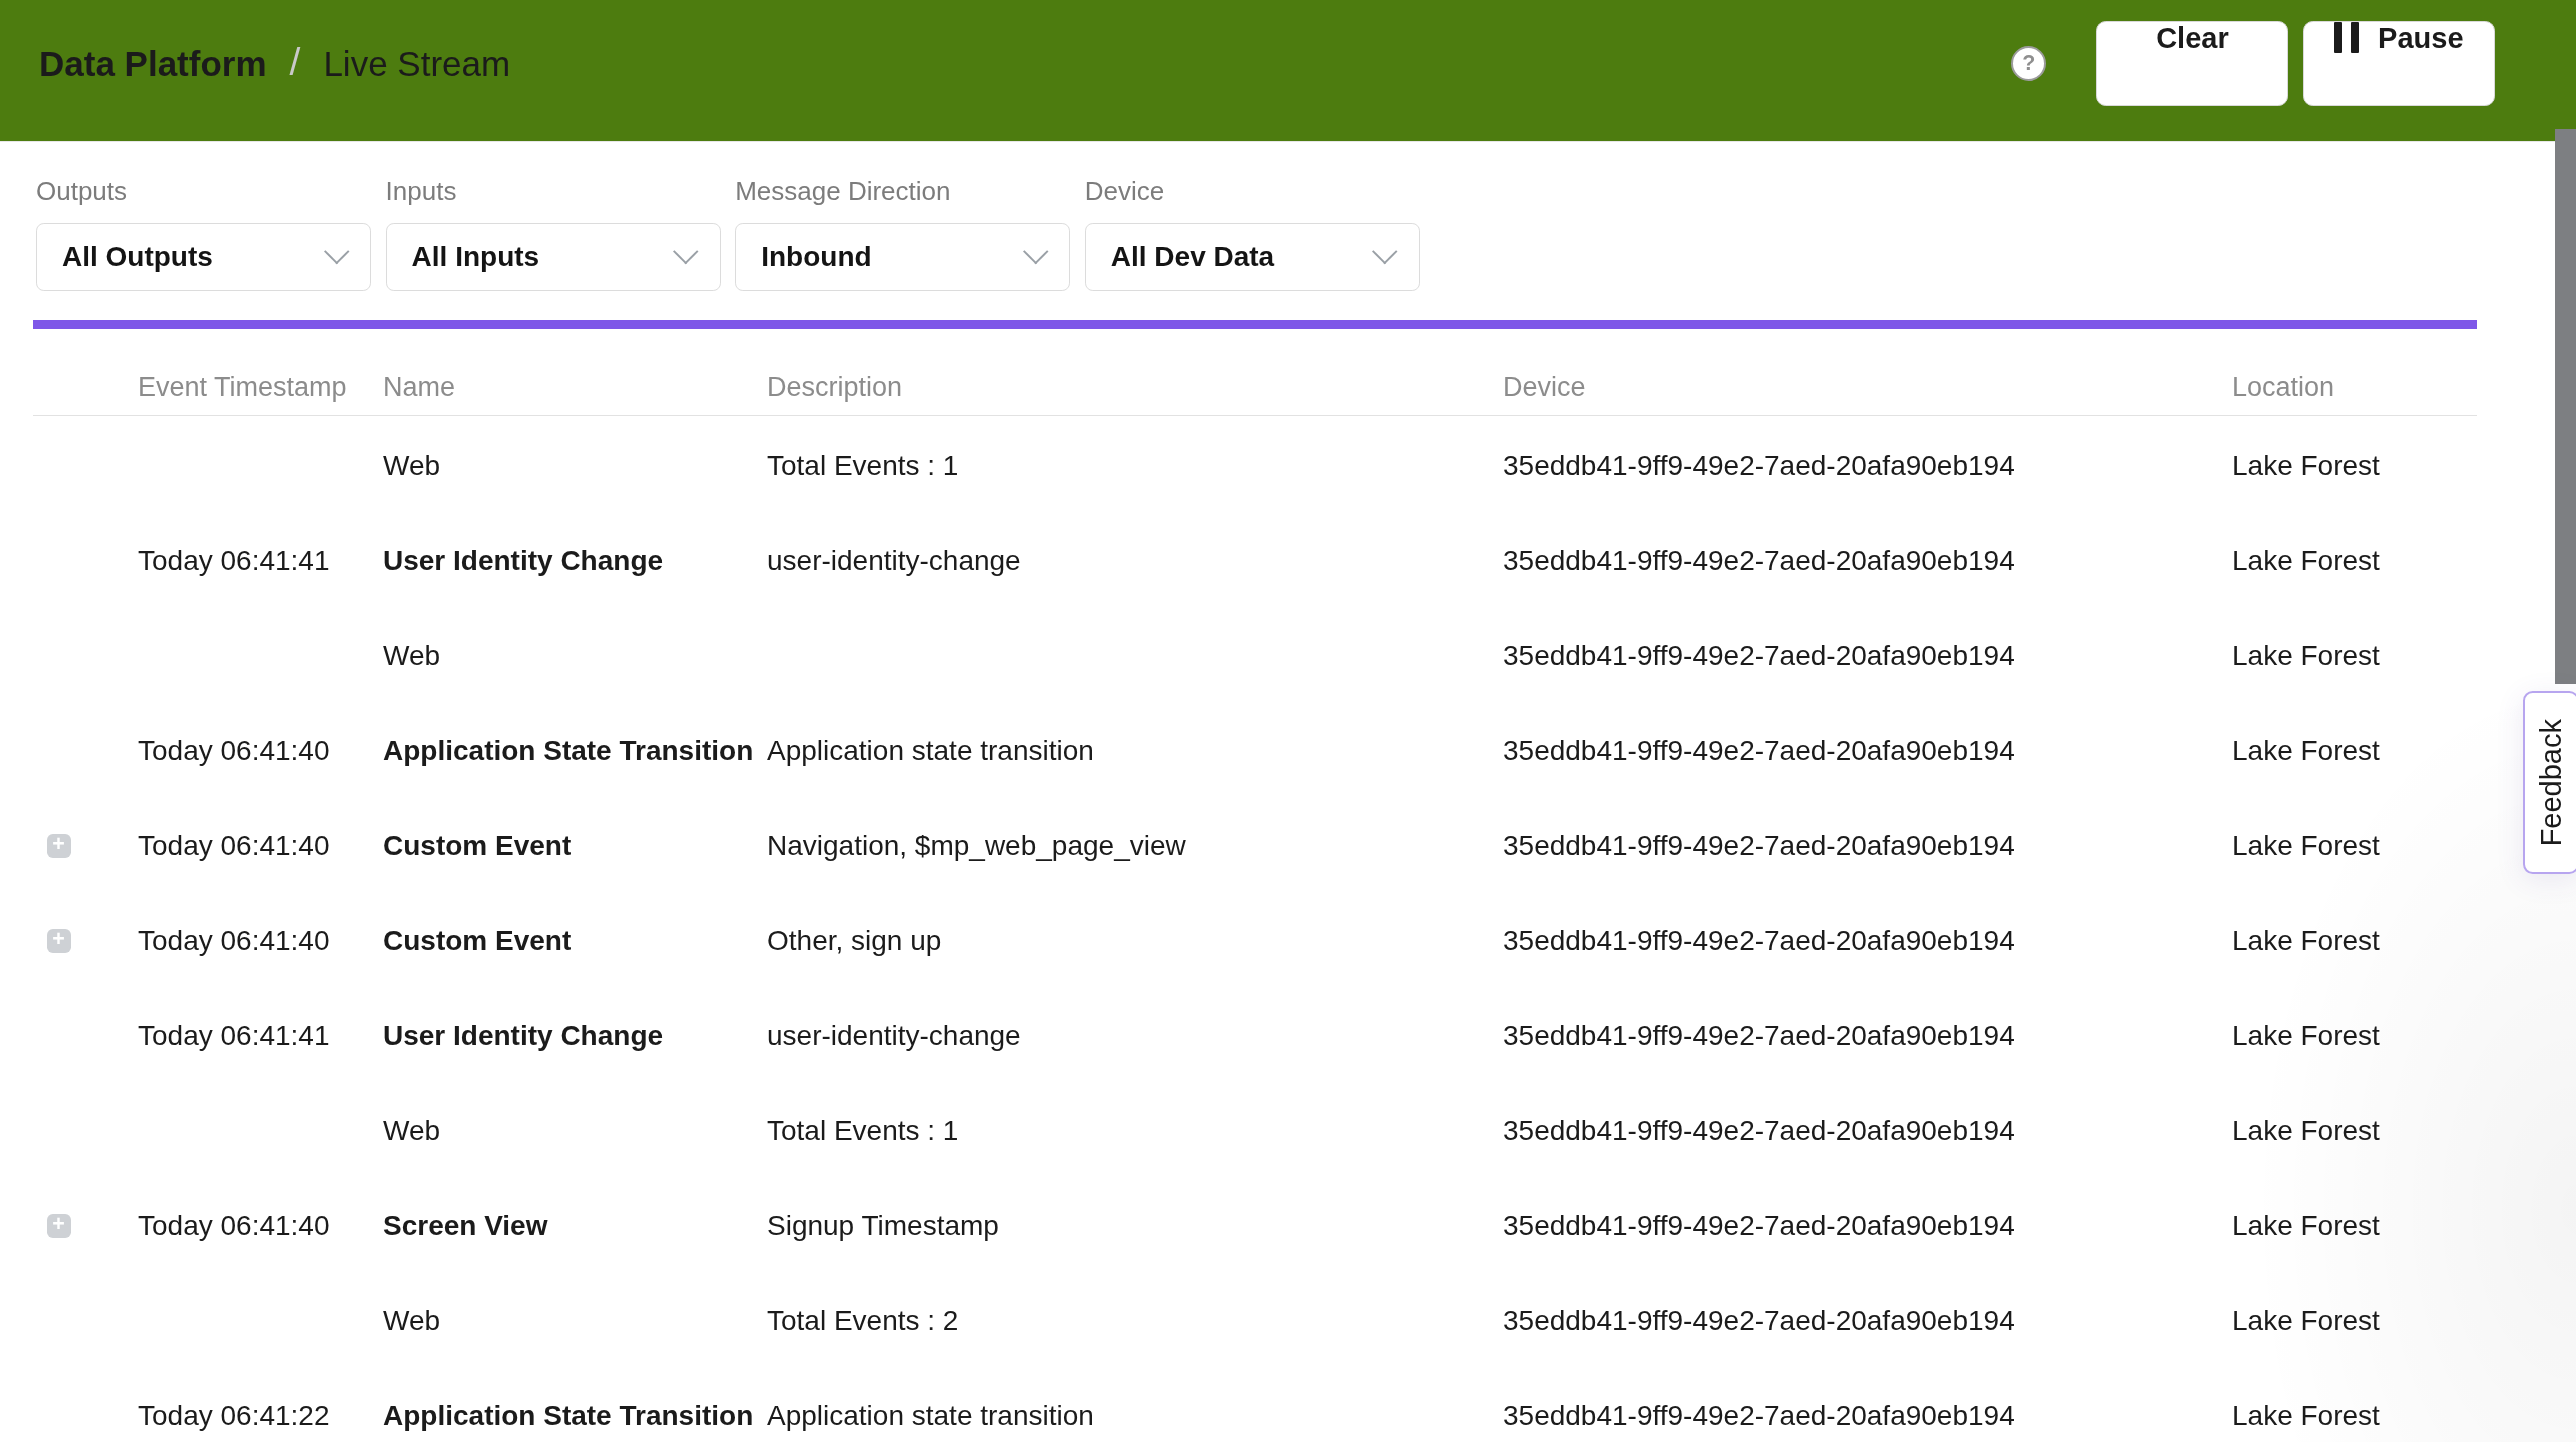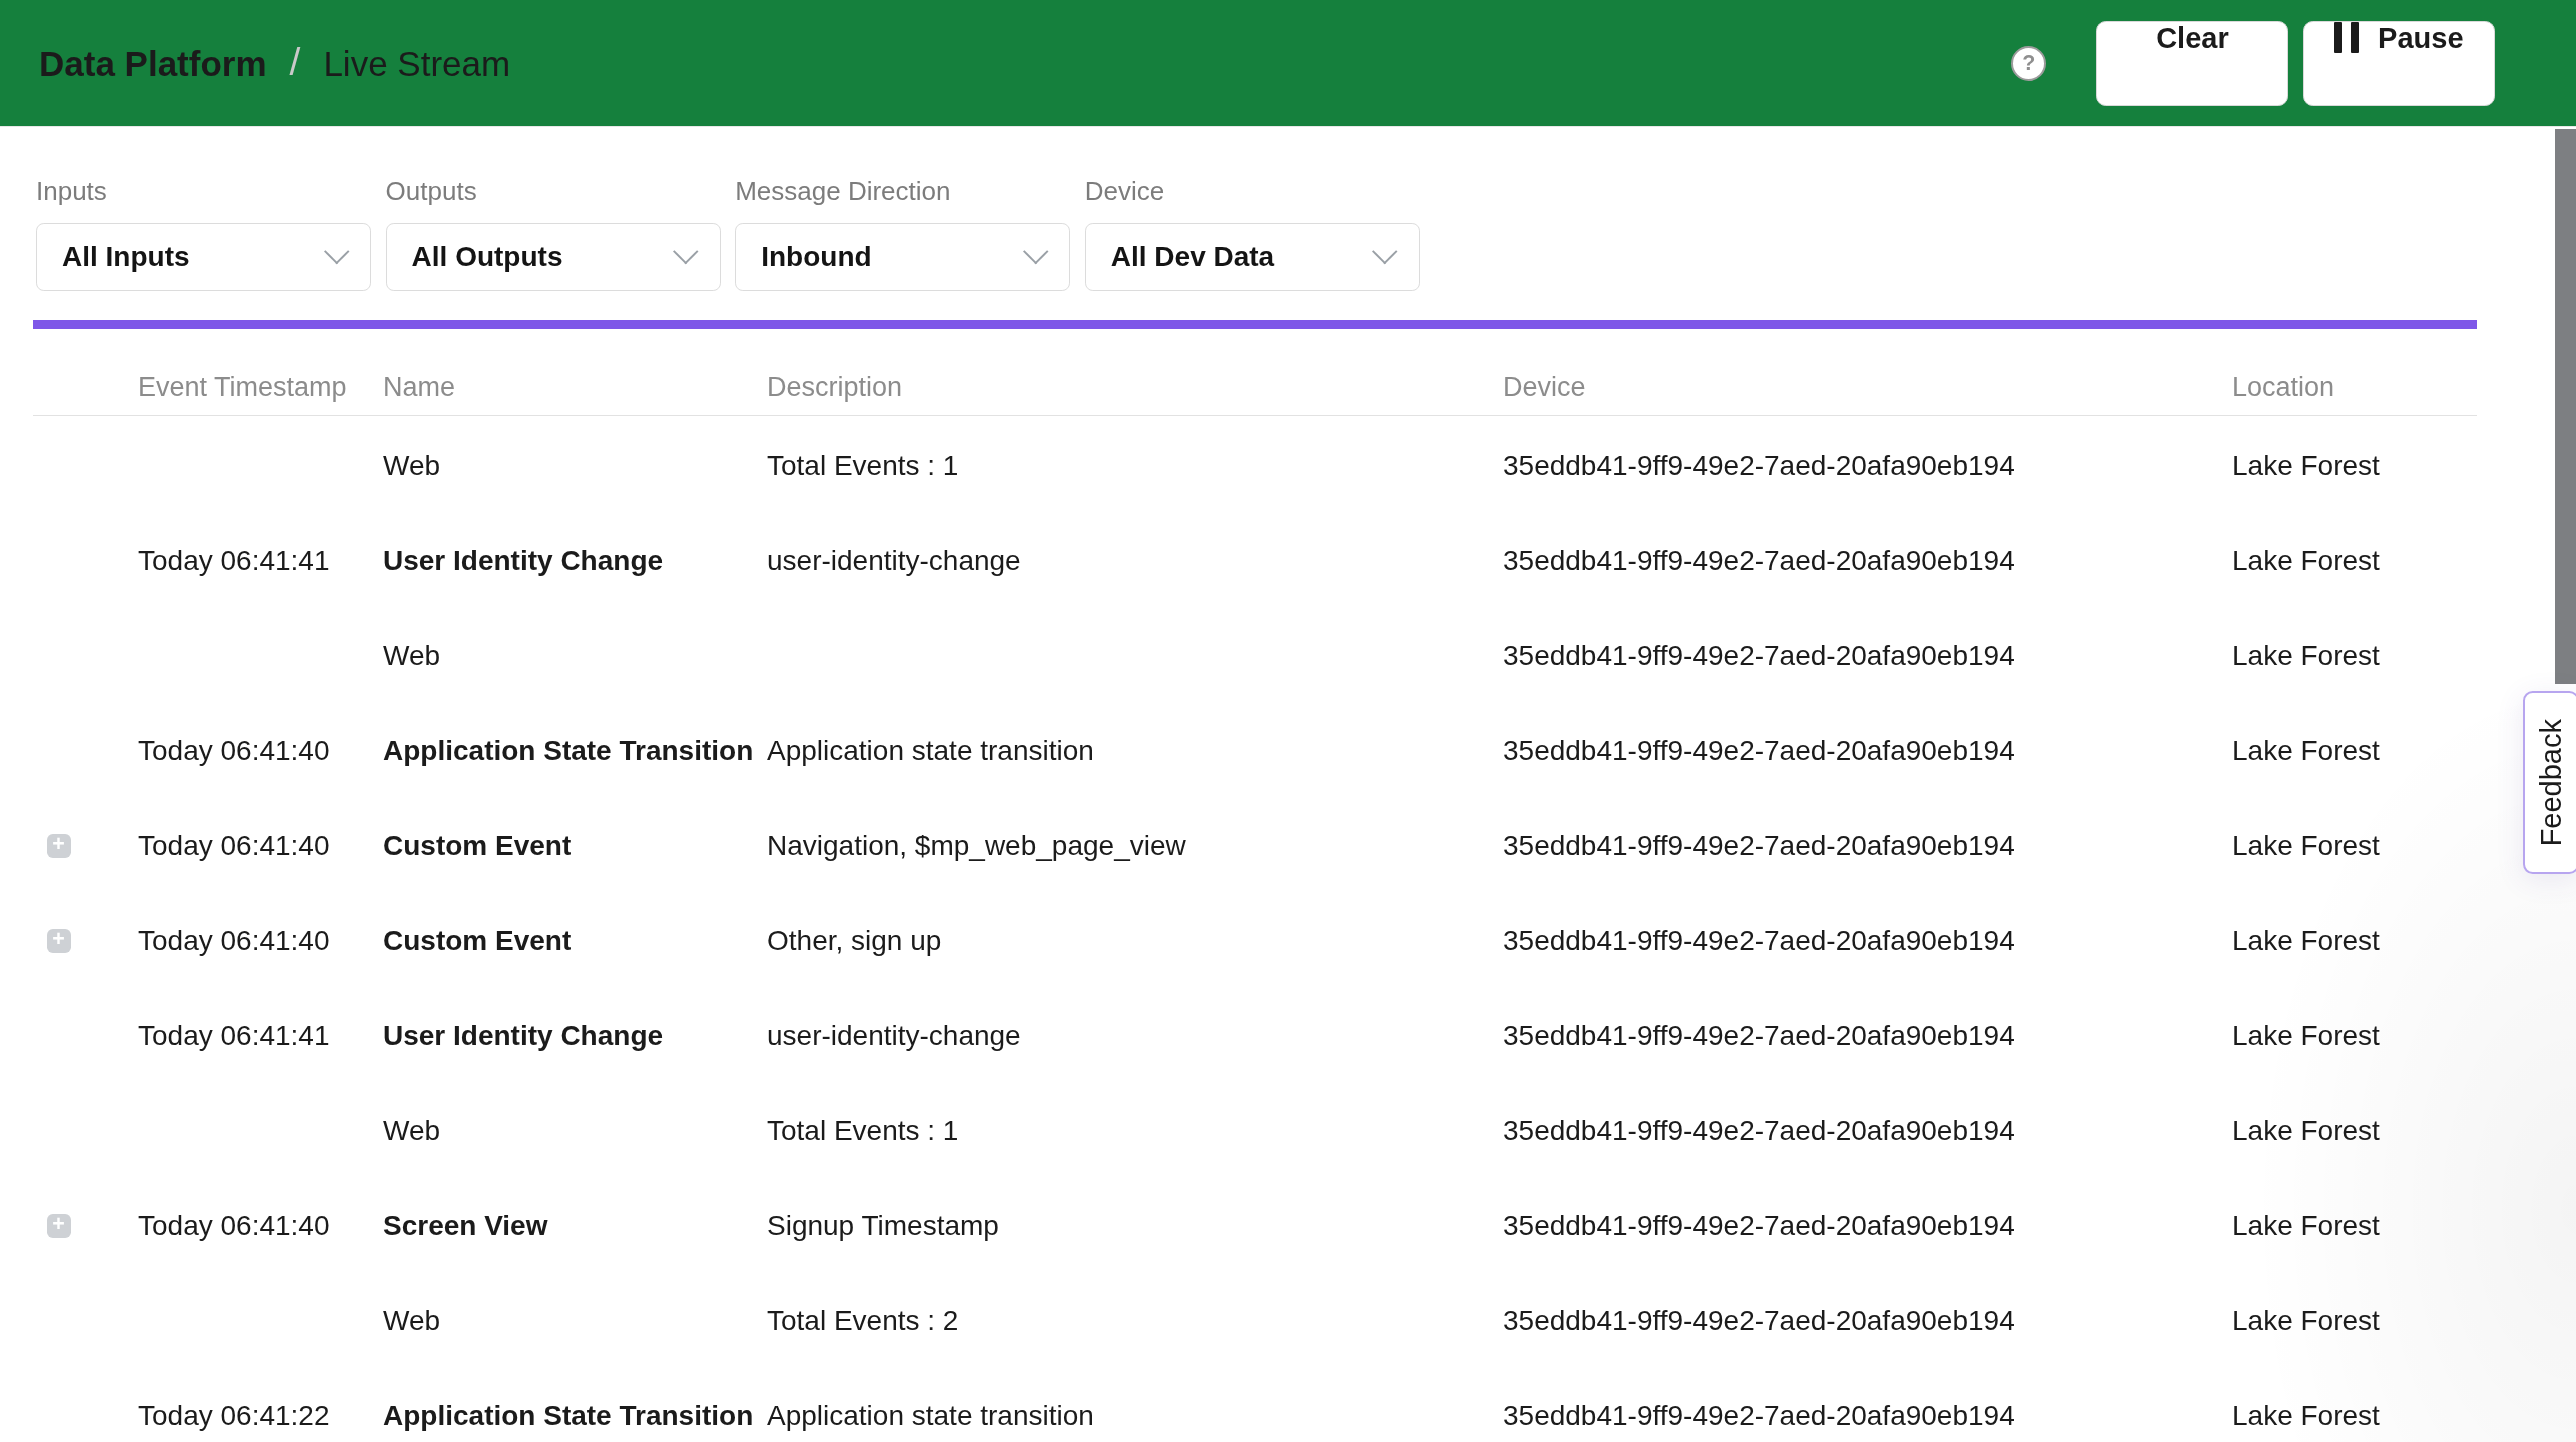--- a/index.html
+++ b/index.html
@@ -2,22 +2,22 @@
 <html><head>
 <meta charset="utf-8">
 <style>
   * { margin: 0; padding: 0; box-sizing: border-box; }
   html, body { width: 2576px; height: 1442px; overflow: hidden; background: #ffffff; }
   body { font-family: "Liberation Sans", "DejaVu Sans", sans-serif; color: #1b1b1b; }
   .app { position: relative; width: 2576px; height: 1442px; background: #fff; }
 
   
   .top-header {
-    position: absolute; top: 0; left: 0; width: 2576px; height: 127px;
-    border-bottom: 1.9px solid #e7e7e7; background: #15803d;
+    position: absolute; top: 0; left: 0; width: 2576px; height: 142px;
+    border-bottom: 1.9px solid #e7e7e7; background: #4d7c0f;
   }
   .breadcrumb {
     position: absolute; left: 39px; top: 0; height: 127px;
     display: flex; align-items: center; gap: 23px; font-size: 35px;
   }
   .crumb-main { font-weight: 600; color: #1b1b1b; }
   .crumb-sep { color: #c9c9c9; font-weight: 300; font-size: 39px; transform: translateY(-1.9px); }
   .crumb-current { font-weight: 500; color: #1b1b1b; }
 
   .header-actions {
@@ -148,30 +148,30 @@
             <i></i>
             <i></i>
           </span>
         <span>Pause</span>
       </button>
     </div>
   </header>
 
   <section class="filters">
     <div class="filter-group">
+      <div class="filter-label">Outputs</div>
+      <div class="filter-select">
+        <span class="filter-value">All Outputs</span>
+        <span class="chevron-down"></span>
+      </div>
+    </div>
+    <div class="filter-group">
       <div class="filter-label">Inputs</div>
       <div class="filter-select">
         <span class="filter-value">All Inputs</span>
-        <span class="chevron-down"></span>
-      </div>
-    </div>
-    <div class="filter-group">
-      <div class="filter-label">Outputs</div>
-      <div class="filter-select">
-        <span class="filter-value">All Outputs</span>
         <span class="chevron-down"></span>
       </div>
     </div>
     <div class="filter-group">
       <div class="filter-label">Message Direction</div>
       <div class="filter-select">
         <span class="filter-value">Inbound</span>
         <span class="chevron-down"></span>
       </div>
     </div>

